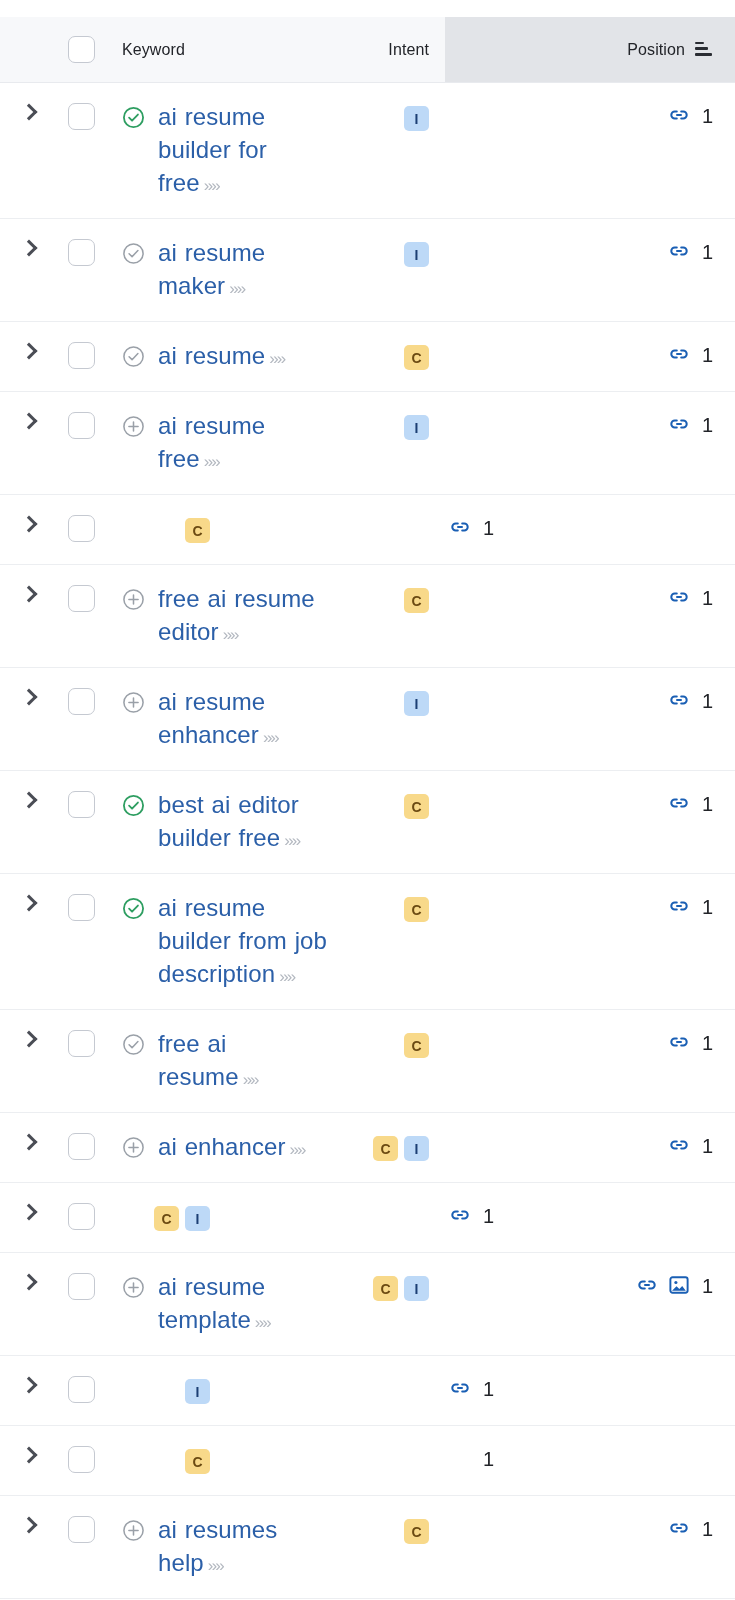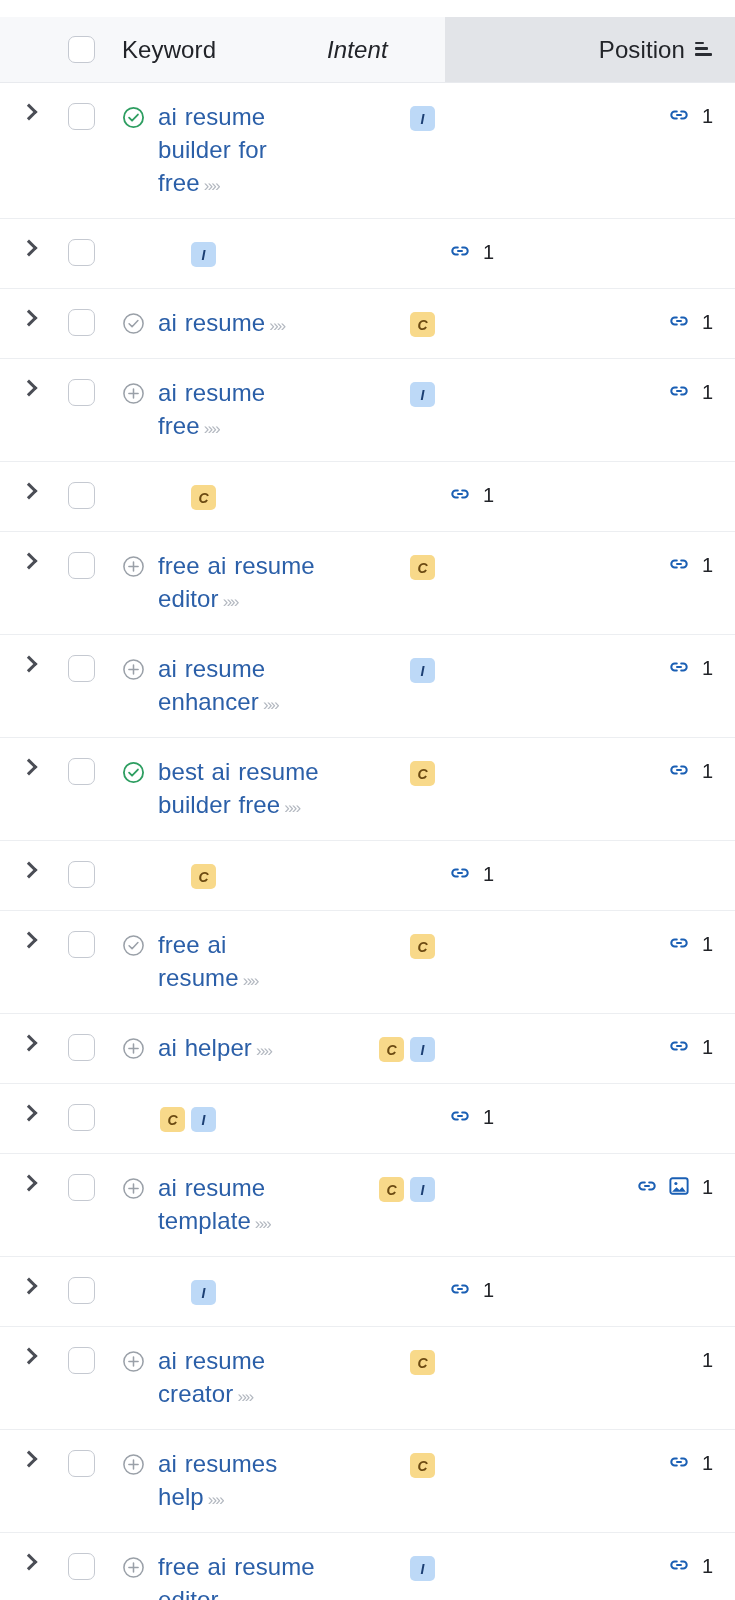--- a/index.html
+++ b/index.html
@@ -25,35 +25,35 @@
     display: flex;
     align-items: center;
     height: 66px;
     background: #f7f8fa;
     border-bottom: 1px solid #e8eaee;
     position: relative;
   }
   .col-expand { width: 54px; flex: 0 0 54px; }
   .col-check  { width: 54px; flex: 0 0 54px; display:flex; align-items:center; justify-content:center; }
   .col-keyword{ flex: 1 1 auto; padding-left: 14px; }
-  .col-intent { width: 118px; flex: 0 0 118px; text-align: left; padding-right: 10px; font-style: italic; }
+  .col-intent { width: 118px; flex: 0 0 118px; text-align: right; padding-right: 16px; }
   .col-position {
     width: 290px; flex: 0 0 290px;
     text-align: right;
     padding-right: 22px;
     display: flex; align-items: center; justify-content: flex-end; gap: 10px;
   }
   .thead .col-position {
     background: #e2e4e8;
     align-self: stretch;
     padding-left: 20px;
   }
 
   .th-label {
-    font-size: 24px;
+    font-size: 16px;
     color: #222429;
     font-weight: 400;
     letter-spacing: .1px;
   }
 
   .chk {
     width: 27px; height: 27px;
     border: 1px solid #c5c9d1;
     border-radius: 7px;
     background: #ffffff;
@@ -203,20 +203,26 @@
           <span class="pos-num">1</span>
         </div>
       </div>
       <div class="row">
         <div class="col-expand">
           <span class="chevron"></span>
         </div>
         <div class="col-check">
           <span class="chk"></span>
         </div>
+        <div class="col-keyword">
+          <div class="kw-wrap"><span class="status-icon"><svg viewBox="0 0 24 24" width="23" height="23" xmlns="http://www.w3.org/2000/svg">
+                <circle cx="12" cy="12" r="10" fill="none" stroke="#9aa0a8" stroke-width="1.6"></circle>
+                <path d="M7.4 12.2l3.1 3.1 6.1-6.4" fill="none" stroke="#9aa0a8" stroke-width="1.6" stroke-linecap="round" stroke-linejoin="round"></path>
+              </svg></span><span class="kw-text">ai resume maker</span><span class="kw-arrows">»»</span></div>
+        </div>
         <div class="col-intent">
           <span class="badge i">I</span>
         </div>
         <div class="col-position">
           <span class="pos-icons">
             <span class="link-icon"><svg viewBox="0 0 24 24" width="22" height="22" xmlns="http://www.w3.org/2000/svg">
                 <path d="M9.8 12h4.4" stroke="#1a5fb4" stroke-width="2.2" stroke-linecap="round"></path>
                 <path d="M9.6 8.2H7.4A3.8 3.8 0 0 0 3.6 12a3.8 3.8 0 0 0 3.8 3.8h2.2" fill="none" stroke="#1a5fb4" stroke-width="2.2" stroke-linecap="round"></path>
                 <path d="M14.4 8.2h2.2A3.8 3.8 0 0 1 20.4 12a3.8 3.8 0 0 1-3.8 3.8h-2.2" fill="none" stroke="#1a5fb4" stroke-width="2.2" stroke-linecap="round"></path>
               </svg></span>
@@ -357,42 +363,48 @@
         <div class="col-expand">
           <span class="chevron"></span>
         </div>
         <div class="col-check">
           <span class="chk"></span>
         </div>
         <div class="col-keyword">
           <div class="kw-wrap"><span class="status-icon"><svg viewBox="0 0 24 24" width="23" height="23" xmlns="http://www.w3.org/2000/svg">
                 <circle cx="12" cy="12" r="10" fill="none" stroke="#2e9e61" stroke-width="1.9"></circle>
                 <path d="M7.4 12.2l3.1 3.1 6.1-6.4" fill="none" stroke="#2e9e61" stroke-width="1.9" stroke-linecap="round" stroke-linejoin="round"></path>
-              </svg></span><span class="kw-text">best ai resume builder free</span><span class="kw-arrows">»»</span></div>
-        </div>
-        <div class="col-intent">
-          <span class="badge c">C</span>
-        </div>
-        <div class="col-position">
-          <span class="pos-icons">
-            <span class="link-icon"><svg viewBox="0 0 24 24" width="22" height="22" xmlns="http://www.w3.org/2000/svg">
-                <path d="M9.8 12h4.4" stroke="#1a5fb4" stroke-width="2.2" stroke-linecap="round"></path>
-                <path d="M9.6 8.2H7.4A3.8 3.8 0 0 0 3.6 12a3.8 3.8 0 0 0 3.8 3.8h2.2" fill="none" stroke="#1a5fb4" stroke-width="2.2" stroke-linecap="round"></path>
-                <path d="M14.4 8.2h2.2A3.8 3.8 0 0 1 20.4 12a3.8 3.8 0 0 1-3.8 3.8h-2.2" fill="none" stroke="#1a5fb4" stroke-width="2.2" stroke-linecap="round"></path>
-              </svg></span>
-          </span>
-          <span class="pos-num">1</span>
-        </div>
-      </div>
-      <div class="row">
-        <div class="col-expand">
-          <span class="chevron"></span>
-        </div>
-        <div class="col-check">
-          <span class="chk"></span>
+              </svg></span><span class="kw-text">best ai editor builder free</span><span class="kw-arrows">»»</span></div>
+        </div>
+        <div class="col-intent">
+          <span class="badge c">C</span>
+        </div>
+        <div class="col-position">
+          <span class="pos-icons">
+            <span class="link-icon"><svg viewBox="0 0 24 24" width="22" height="22" xmlns="http://www.w3.org/2000/svg">
+                <path d="M9.8 12h4.4" stroke="#1a5fb4" stroke-width="2.2" stroke-linecap="round"></path>
+                <path d="M9.6 8.2H7.4A3.8 3.8 0 0 0 3.6 12a3.8 3.8 0 0 0 3.8 3.8h2.2" fill="none" stroke="#1a5fb4" stroke-width="2.2" stroke-linecap="round"></path>
+                <path d="M14.4 8.2h2.2A3.8 3.8 0 0 1 20.4 12a3.8 3.8 0 0 1-3.8 3.8h-2.2" fill="none" stroke="#1a5fb4" stroke-width="2.2" stroke-linecap="round"></path>
+              </svg></span>
+          </span>
+          <span class="pos-num">1</span>
+        </div>
+      </div>
+      <div class="row">
+        <div class="col-expand">
+          <span class="chevron"></span>
+        </div>
+        <div class="col-check">
+          <span class="chk"></span>
+        </div>
+        <div class="col-keyword">
+          <div class="kw-wrap"><span class="status-icon"><svg viewBox="0 0 24 24" width="23" height="23" xmlns="http://www.w3.org/2000/svg">
+                <circle cx="12" cy="12" r="10" fill="none" stroke="#2e9e61" stroke-width="1.9"></circle>
+                <path d="M7.4 12.2l3.1 3.1 6.1-6.4" fill="none" stroke="#2e9e61" stroke-width="1.9" stroke-linecap="round" stroke-linejoin="round"></path>
+              </svg></span><span class="kw-text">ai resume builder from job description</span><span class="kw-arrows">»»</span></div>
         </div>
         <div class="col-intent">
           <span class="badge c">C</span>
         </div>
         <div class="col-position">
           <span class="pos-icons">
             <span class="link-icon"><svg viewBox="0 0 24 24" width="22" height="22" xmlns="http://www.w3.org/2000/svg">
                 <path d="M9.8 12h4.4" stroke="#1a5fb4" stroke-width="2.2" stroke-linecap="round"></path>
                 <path d="M9.6 8.2H7.4A3.8 3.8 0 0 0 3.6 12a3.8 3.8 0 0 0 3.8 3.8h2.2" fill="none" stroke="#1a5fb4" stroke-width="2.2" stroke-linecap="round"></path>
                 <path d="M14.4 8.2h2.2A3.8 3.8 0 0 1 20.4 12a3.8 3.8 0 0 1-3.8 3.8h-2.2" fill="none" stroke="#1a5fb4" stroke-width="2.2" stroke-linecap="round"></path>
@@ -432,21 +444,21 @@
         <div class="col-expand">
           <span class="chevron"></span>
         </div>
         <div class="col-check">
           <span class="chk"></span>
         </div>
         <div class="col-keyword">
           <div class="kw-wrap"><span class="status-icon"><svg viewBox="0 0 24 24" width="23" height="23" xmlns="http://www.w3.org/2000/svg">
                 <circle cx="12" cy="12" r="10" fill="none" stroke="#9aa0a8" stroke-width="1.6"></circle>
                 <path d="M12 7.2v9.6M7.2 12h9.6" fill="none" stroke="#9aa0a8" stroke-width="1.6" stroke-linecap="round"></path>
-              </svg></span><span class="kw-text">ai helper</span><span class="kw-arrows">»»</span></div>
+              </svg></span><span class="kw-text">ai enhancer</span><span class="kw-arrows">»»</span></div>
         </div>
         <div class="col-intent">
           <span class="badge c">C</span>
           <span class="badge i">I</span>
         </div>
         <div class="col-position">
           <span class="pos-icons">
             <span class="link-icon"><svg viewBox="0 0 24 24" width="22" height="22" xmlns="http://www.w3.org/2000/svg">
                 <path d="M9.8 12h4.4" stroke="#1a5fb4" stroke-width="2.2" stroke-linecap="round"></path>
                 <path d="M9.6 8.2H7.4A3.8 3.8 0 0 0 3.6 12a3.8 3.8 0 0 0 3.8 3.8h2.2" fill="none" stroke="#1a5fb4" stroke-width="2.2" stroke-linecap="round"></path>
@@ -532,26 +544,20 @@
           <span class="pos-num">1</span>
         </div>
       </div>
       <div class="row">
         <div class="col-expand">
           <span class="chevron"></span>
         </div>
         <div class="col-check">
           <span class="chk"></span>
         </div>
-        <div class="col-keyword">
-          <div class="kw-wrap"><span class="status-icon"><svg viewBox="0 0 24 24" width="23" height="23" xmlns="http://www.w3.org/2000/svg">
-                <circle cx="12" cy="12" r="10" fill="none" stroke="#9aa0a8" stroke-width="1.6"></circle>
-                <path d="M12 7.2v9.6M7.2 12h9.6" fill="none" stroke="#9aa0a8" stroke-width="1.6" stroke-linecap="round"></path>
-              </svg></span><span class="kw-text">ai resume creator</span><span class="kw-arrows">»»</span></div>
-        </div>
         <div class="col-intent">
           <span class="badge c">C</span>
         </div>
         <div class="col-position">
           <span class="pos-num">1</span>
         </div>
       </div>
       <div class="row">
         <div class="col-expand">
           <span class="chevron"></span>

